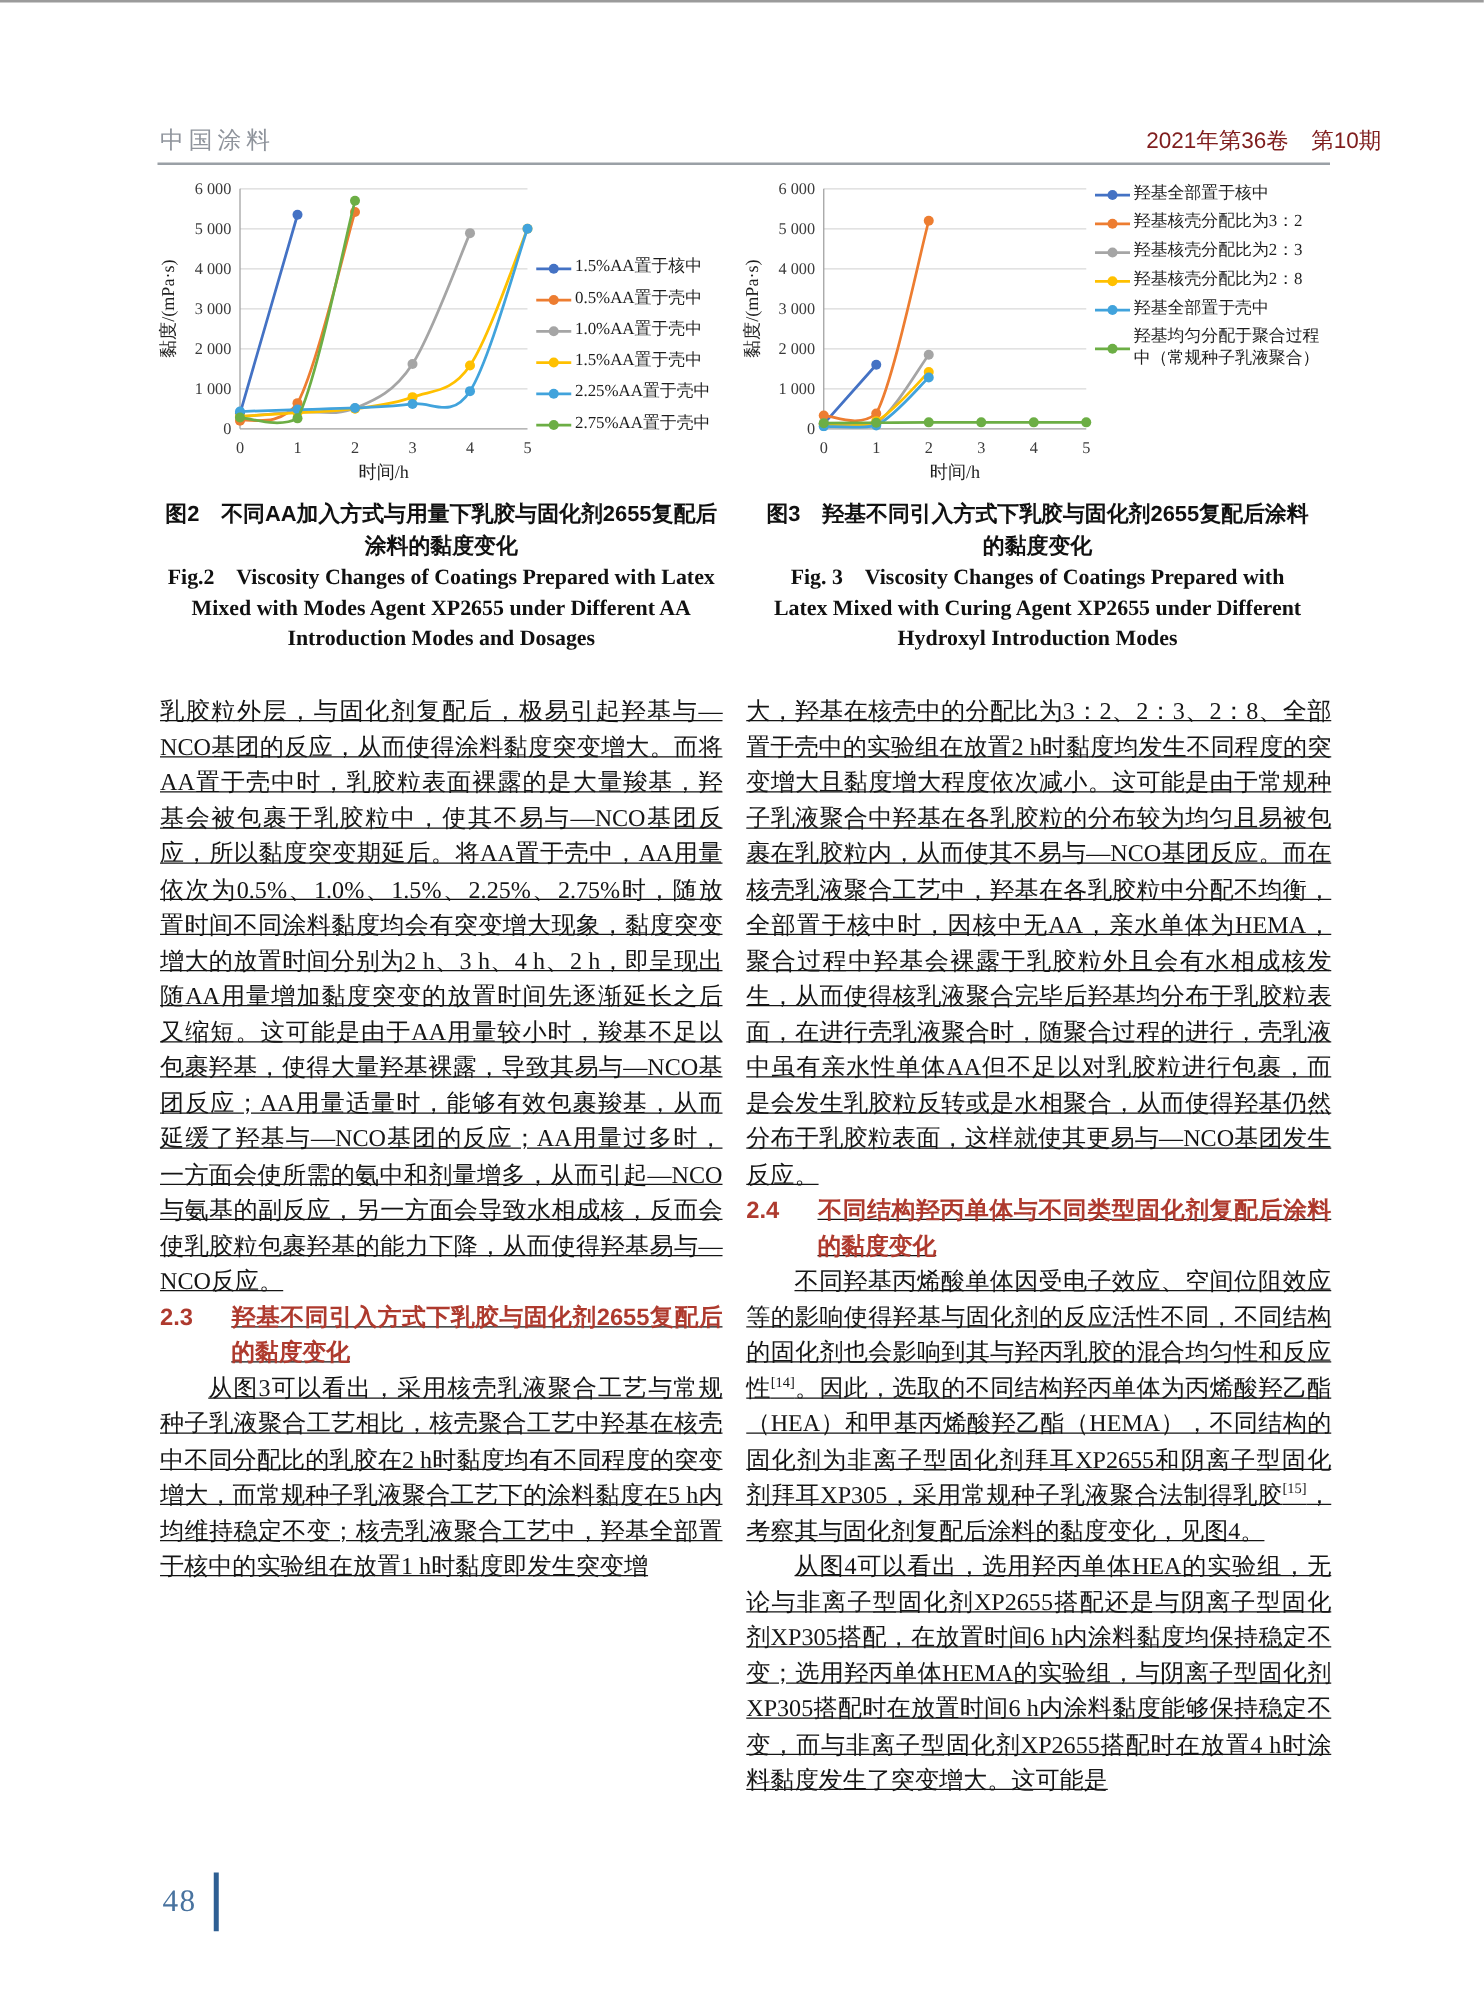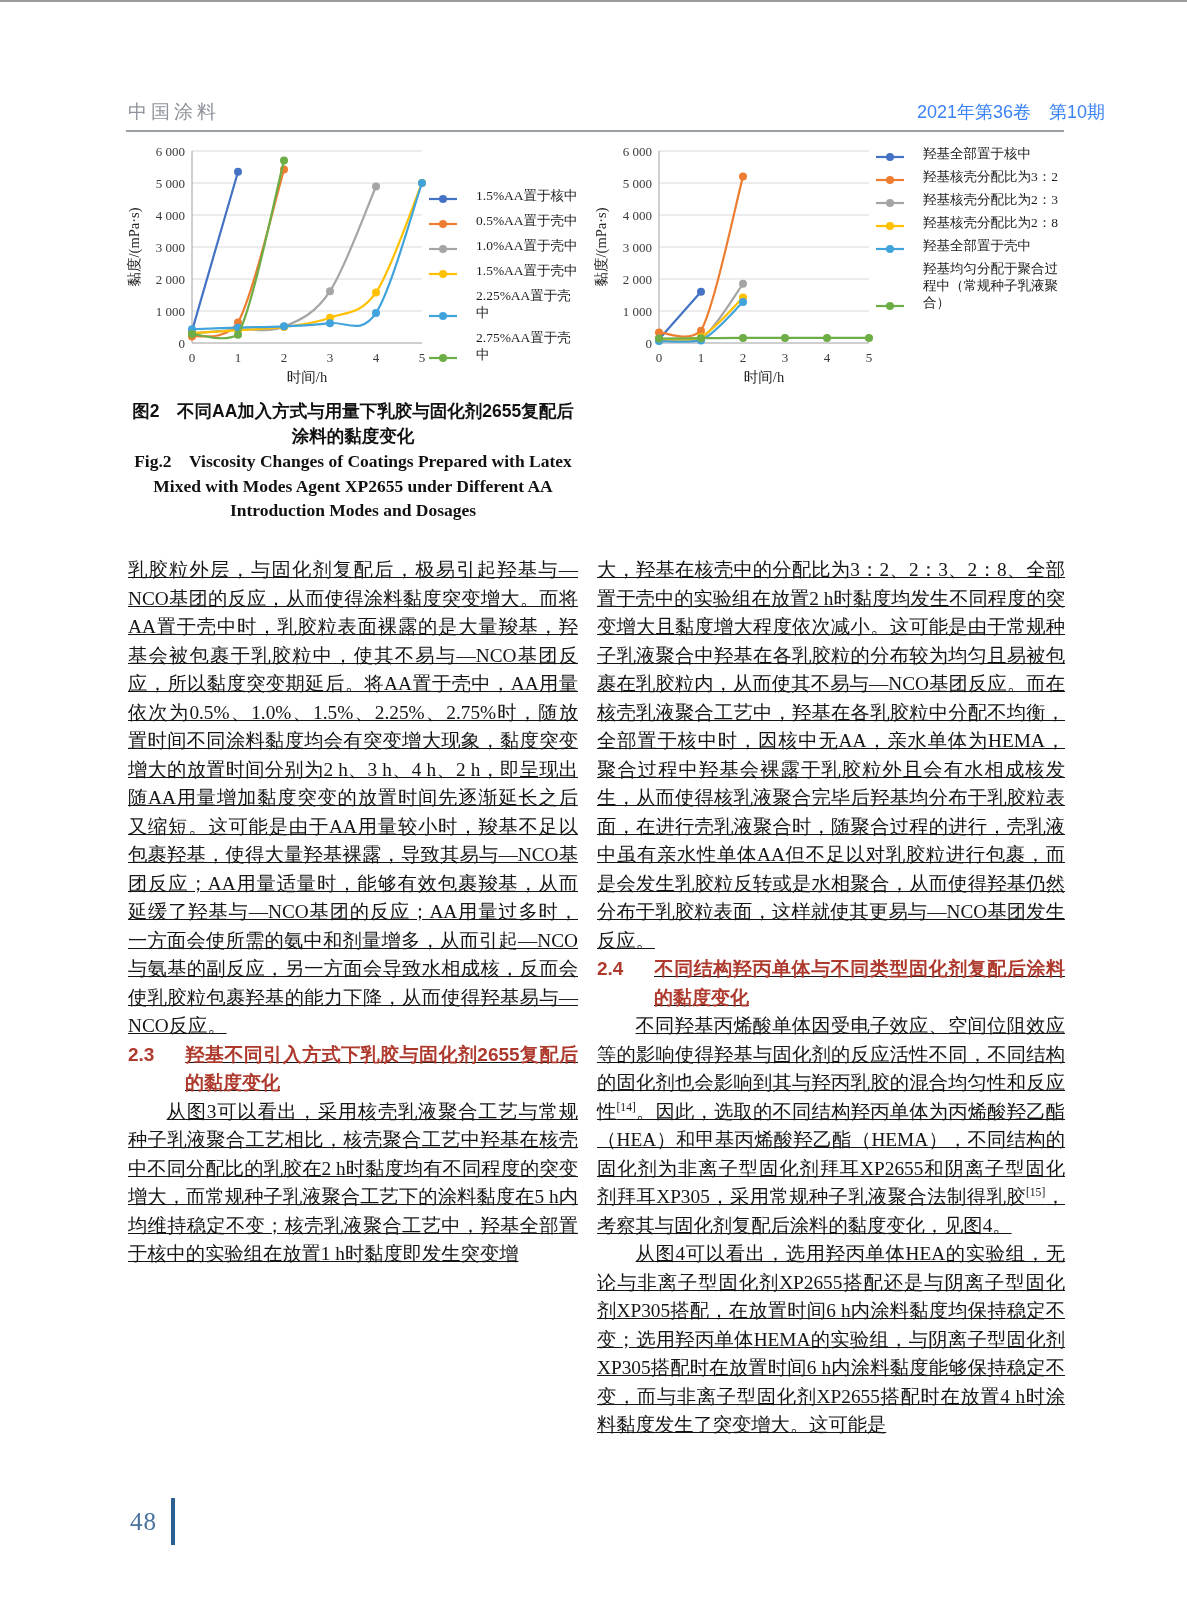--- a/index.html
+++ b/index.html
@@ -3,35 +3,35 @@
 <meta charset="utf-8">
 <style>
   html,body{margin:0;padding:0;background:#ffffff;}
   .page{position:relative;width:1187px;height:1600px;background:#fff;overflow:hidden;
         font-family:"Liberation Serif","DejaVu Serif",serif;color:#1c1c1c;padding-left:41px;}
   .page-top-edge{position:absolute;left:0;top:0;width:100%;height:2px;background:#9b9b9b;}
 
   
   .journal-name{position:absolute;left:128px;top:99px;font-size:19px;letter-spacing:4px;color:#8f949c;
         font-family:"Liberation Sans","DejaVu Sans",sans-serif;}
-  .issue-info{position:absolute;right:123px;top:100px;font-size:18px;color:#3b82f6;
+  .issue-info{position:absolute;right:123px;top:100px;font-size:18px;color:#7f1d1d;
         font-family:"Liberation Sans","DejaVu Sans",sans-serif;margin-left:15px;}
   .header-rule{position:absolute;left:126px;top:130px;width:938px;height:2px;background:#9aa0a6;}
 
   
   .figure{position:absolute;top:133px;display:flex;flex-direction:row;}
   .figure.fig2{left:126px;width:452px;}
   .figure.fig3{left:593px;width:474px;}
   svg{display:block;}
   .tick{font:13px "Liberation Serif","DejaVu Serif",serif;fill:#3a3a3a;}
   .axis-title{font:14.5px "Liberation Serif","DejaVu Serif",serif;fill:#1f1f1f;}
   .legend{display:flex;flex-direction:column;}
   .legend-1{width:150px;align-self:center;margin-top:26px;gap:8px;}
   .legend-2{width:188px;margin-top:12px;gap:6px;}
-  .legend-item{display:flex;align-items:flex-end;gap:18px;}
+  .legend-item{display:flex;align-items:center;gap:2px;}
   .legend-swatch{flex:0 0 auto;margin-top:4px;}
   .legend-label{font-size:13.5px;line-height:17px;color:#1c1c1c;}
 
   
   .caption{position:absolute;top:399px;text-align:center;}
   .caption.cap2{left:128px;width:450px;}
   .caption.cap3{left:595px;width:470px;}
   .cap-cn{font-family:"Liberation Sans","DejaVu Sans",sans-serif;font-weight:bold;font-size:17.5px;line-height:25px;color:#111;}
   .cap-en{font-family:"Liberation Serif","DejaVu Serif",serif;font-weight:bold;font-size:17.5px;line-height:24.5px;color:#111;}
 
@@ -279,20 +279,27 @@
   </section>
 
   <div class="caption cap2">
     <div class="cap-cn">图2　不同AA加入方式与用量下乳胶与固化剂2655复配后</div>
     <div class="cap-cn">涂料的黏度变化</div>
     <div class="cap-en">Fig.2　Viscosity Changes of Coatings Prepared with Latex</div>
     <div class="cap-en">Mixed with Modes Agent XP2655 under Different AA</div>
     <div class="cap-en">Introduction Modes and Dosages</div>
   </div>
 
+  <div class="caption cap3">
+    <div class="cap-cn">图3　羟基不同引入方式下乳胶与固化剂2655复配后涂料</div>
+    <div class="cap-cn">的黏度变化</div>
+    <div class="cap-en">Fig. 3　Viscosity Changes of Coatings Prepared with</div>
+    <div class="cap-en">Latex Mixed with Curing Agent XP2655 under Different</div>
+    <div class="cap-en">Hydroxyl Introduction Modes</div>
+  </div>
 
   <div class="col col-left">
       <div class="para">乳胶粒外层，与固化剂复配后，极易引起羟基与—NCO基团的反应，从而使得涂料黏度突变增大。而将AA置于壳中时，乳胶粒表面裸露的是大量羧基，羟基会被包裹于乳胶粒中，使其不易与—NCO基团反应，所以黏度突变期延后。将AA置于壳中，AA用量依次为0.5%、1.0%、1.5%、2.25%、2.75%时，随放置时间不同涂料黏度均会有突变增大现象，黏度突变增大的放置时间分别为2 h、3 h、4 h、2 h，即呈现出随AA用量增加黏度突变的放置时间先逐渐延长之后又缩短。这可能是由于AA用量较小时，羧基不足以包裹羟基，使得大量羟基裸露，导致其易与—NCO基团反应；AA用量适量时，能够有效包裹羧基，从而延缓了羟基与—NCO基团的反应；AA用量过多时，一方面会使所需的氨中和剂量增多，从而引起—NCO与氨基的副反应，另一方面会导致水相成核，反而会使乳胶粒包裹羟基的能力下降，从而使得羟基易与—NCO反应。</div>
       <div class="sec-heading"><span class="sec-num">2.3</span>羟基不同引入方式下乳胶与固化剂2655复配后的黏度变化</div>
       <div class="para indent">从图3可以看出，采用核壳乳液聚合工艺与常规种子乳液聚合工艺相比，核壳聚合工艺中羟基在核壳中不同分配比的乳胶在2 h时黏度均有不同程度的突变增大，而常规种子乳液聚合工艺下的涂料黏度在5 h内均维持稳定不变；核壳乳液聚合工艺中，羟基全部置于核中的实验组在放置1 h时黏度即发生突变增</div>
     </div>
   <div class="col col-right">
       <div class="para">大，羟基在核壳中的分配比为3：2、2：3、2：8、全部置于壳中的实验组在放置2 h时黏度均发生不同程度的突变增大且黏度增大程度依次减小。这可能是由于常规种子乳液聚合中羟基在各乳胶粒的分布较为均匀且易被包裹在乳胶粒内，从而使其不易与—NCO基团反应。而在核壳乳液聚合工艺中，羟基在各乳胶粒中分配不均衡，全部置于核中时，因核中无AA，亲水单体为HEMA，聚合过程中羟基会裸露于乳胶粒外且会有水相成核发生，从而使得核乳液聚合完毕后羟基均分布于乳胶粒表面，在进行壳乳液聚合时，随聚合过程的进行，壳乳液中虽有亲水性单体AA但不足以对乳胶粒进行包裹，而是会发生乳胶粒反转或是水相聚合，从而使得羟基仍然分布于乳胶粒表面，这样就使其更易与—NCO基团发生反应。</div>
       <div class="sec-heading"><span class="sec-num">2.4</span>不同结构羟丙单体与不同类型固化剂复配后涂料的黏度变化</div>
       <div class="para indent">不同羟基丙烯酸单体因受电子效应、空间位阻效应等的影响使得羟基与固化剂的反应活性不同，不同结构的固化剂也会影响到其与羟丙乳胶的混合均匀性和反应性<sup>[14]</sup>。因此，选取的不同结构羟丙单体为丙烯酸羟乙酯（HEA）和甲基丙烯酸羟乙酯（HEMA），不同结构的固化剂为非离子型固化剂拜耳XP2655和阴离子型固化剂拜耳XP305，采用常规种子乳液聚合法制得乳胶<sup>[15]</sup>，考察其与固化剂复配后涂料的黏度变化，见图4。</div>

